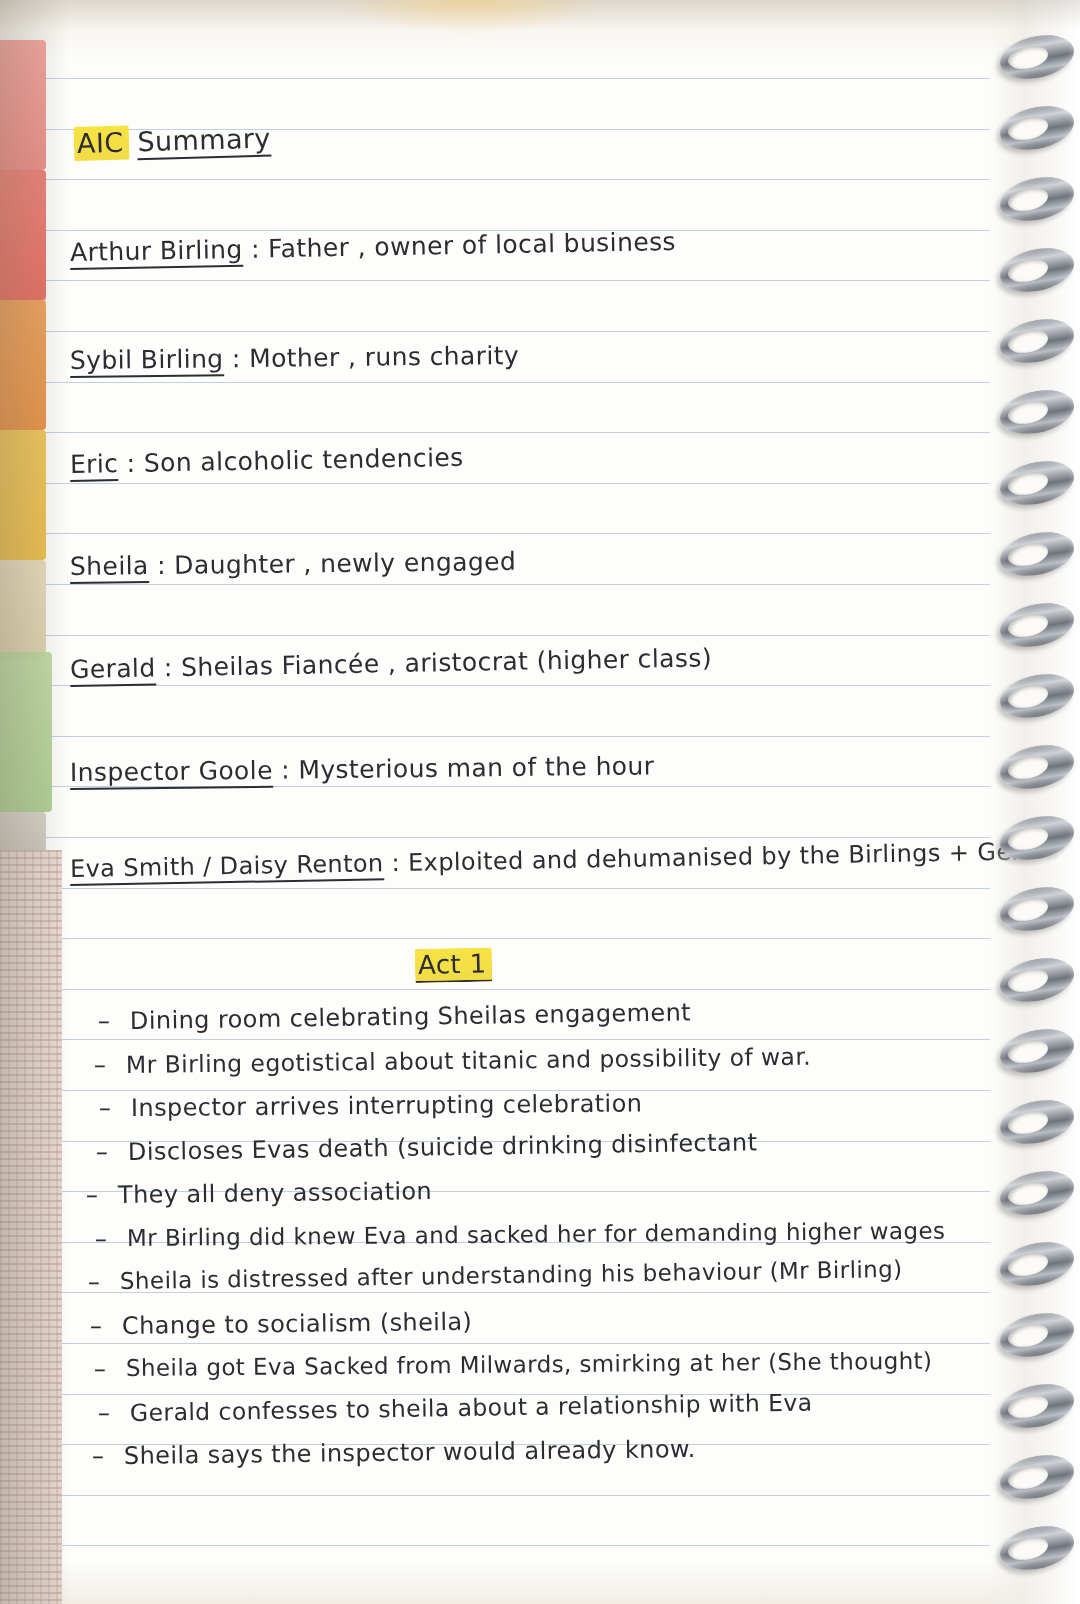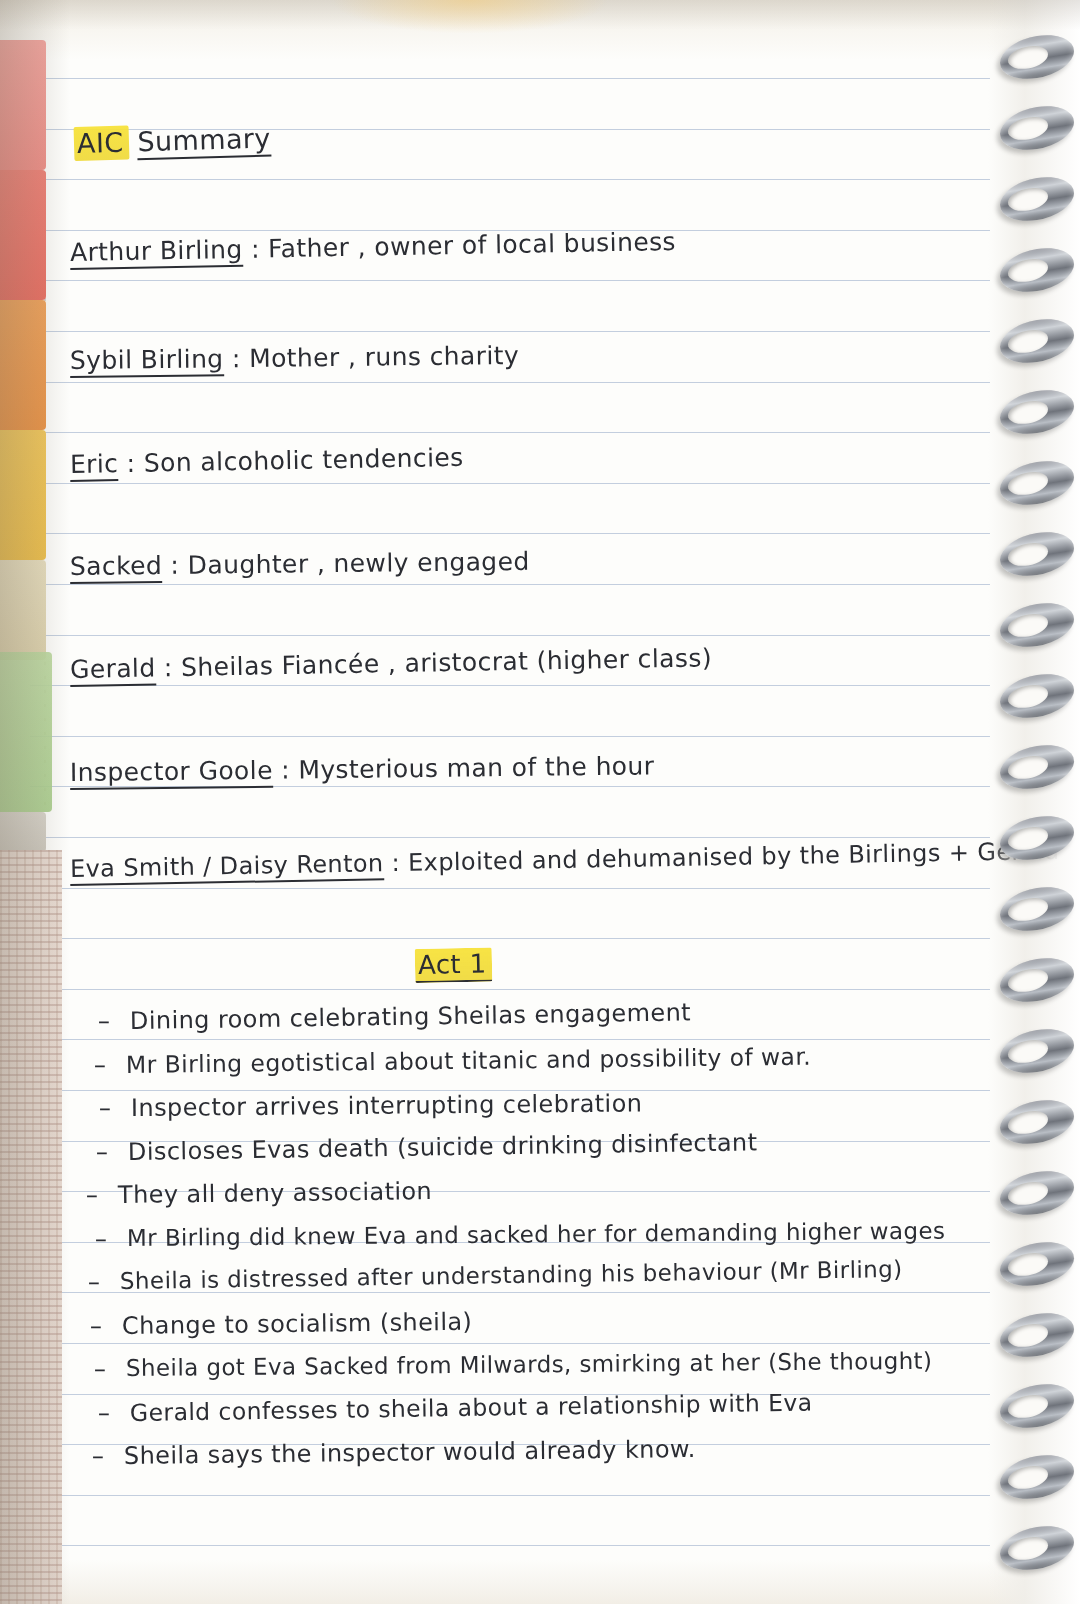--- a/index.html
+++ b/index.html
@@ -190,21 +190,21 @@
     <div class="tab green"></div>
     <div class="tab grey"></div>
     <div class="mesh"></div>
   </div>
 
   <div id="writing">
       <div class="hw title" style="left: 74px; top: 128px; transform: rotate(-1.6deg);"><span class="hl">AIC</span> <span class="ul">Summary</span></div>
       <div class="hw line-entry" style="left: 70px; top: 238px; font-size: 25px; transform: rotate(-1.05deg);"><span class="ul">Arthur Birling</span><span> : Father , owner of local business</span></div>
       <div class="hw line-entry" style="left: 70px; top: 346px; font-size: 25px; transform: rotate(-0.65deg);"><span class="ul">Sybil Birling</span><span> : Mother , runs charity</span></div>
       <div class="hw line-entry" style="left: 70px; top: 450px; font-size: 25px; transform: rotate(-1.05deg);"><span class="ul">Eric</span><span> : Son   alcoholic tendencies</span></div>
-      <div class="hw line-entry" style="left: 70px; top: 552px; font-size: 25px; transform: rotate(-0.65deg);"><span class="ul">Sacked</span><span> : Daughter , newly engaged</span></div>
+      <div class="hw line-entry" style="left: 70px; top: 552px; font-size: 25px; transform: rotate(-0.65deg);"><span class="ul">Sheila</span><span> : Daughter , newly engaged</span></div>
       <div class="hw line-entry" style="left: 70px; top: 655px; font-size: 25px; transform: rotate(-1.05deg);"><span class="ul">Gerald</span><span> : Sheilas Fiancée , aristocrat (higher class)</span></div>
       <div class="hw line-entry" style="left: 70px; top: 758px; font-size: 25px; transform: rotate(-0.65deg);"><span class="ul">Inspector Goole</span><span> : Mysterious man of the hour</span></div>
       <div class="hw line-entry" style="left: 70px; top: 855px; font-size: 24px; transform: rotate(-1.05deg);"><span class="ul">Eva Smith / Daisy Renton</span><span> : Exploited and dehumanised by the Birlings + Gerald</span></div>
       <div class="hw act-head" style="left: 415px; top: 950px; transform: rotate(-1.2deg);"><span class="hl ul">Act 1</span></div>
       <div class="hw bullet" style="left: 130px; top: 1007px; font-size: 24px; transform: rotate(-0.88deg);">Dining room  celebrating Sheilas engagement</div>
       <div class="hw bullet" style="left: 98px; top: 1007px;">–</div>
       <div class="hw bullet" style="left: 126px; top: 1050.5px; font-size: 23.5px; transform: rotate(-0.7deg);">Mr Birling egotistical about titanic and possibility of war.</div>
       <div class="hw bullet" style="left: 94px; top: 1050.5px;">–</div>
       <div class="hw bullet" style="left: 131px; top: 1094px; font-size: 24px; transform: rotate(-0.52deg);">Inspector arrives  interrupting celebration</div>
       <div class="hw bullet" style="left: 99px; top: 1094px;">–</div>

